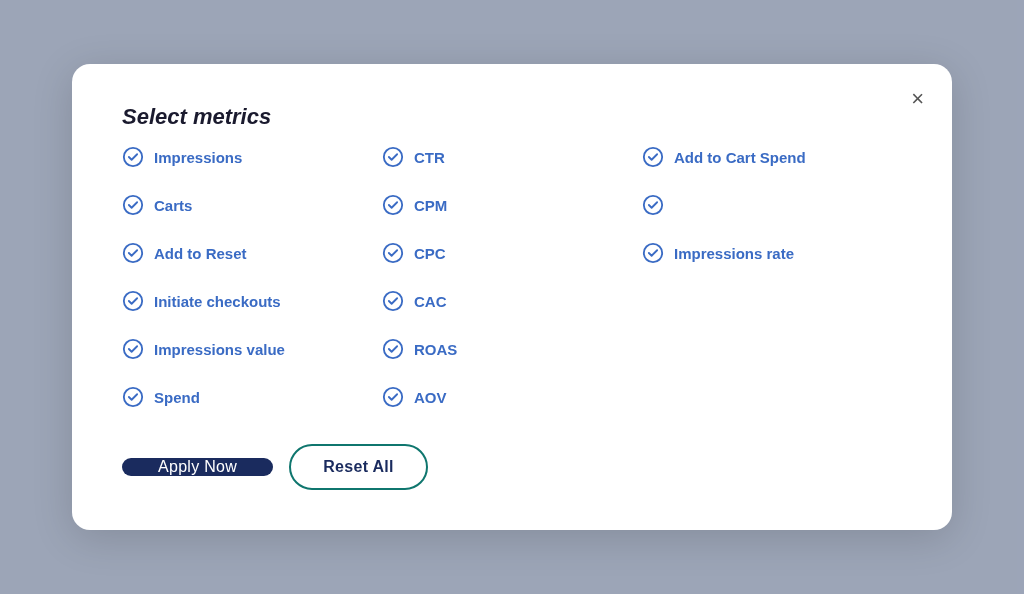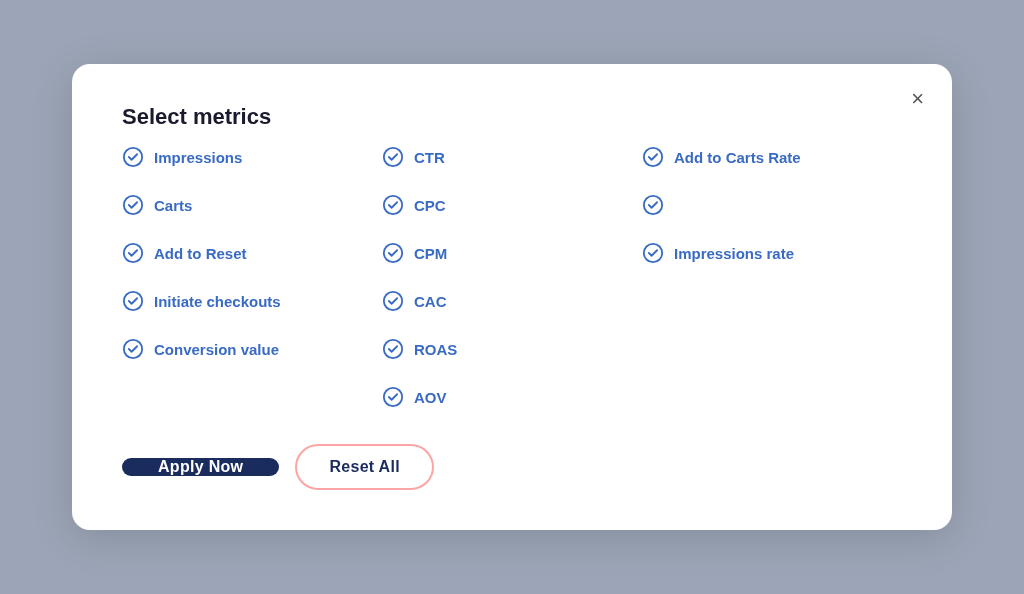--- a/index.html
+++ b/index.html
@@ -48,20 +48,21 @@
       color: #555;
       line-height: 1;
       padding: 4px;
     }
 
     .modal-title {
       font-size: 22px;
       font-weight: 700;
       color: #1a1a2e;
       margin-bottom: 16px;
+      font-style: italic;
     }
 
     .metrics-grid {
       display: grid;
       grid-template-columns: 1fr 1fr 1fr;
       gap: 0;
       margin-bottom: 36px;
     }
 
     .metrics-column {
@@ -95,29 +96,29 @@
       align-items: center;
     }
 
     .btn-apply {
       background: #1a2b5e;
       color: #ffffff;
       border: none;
       border-radius: 30px;
       padding: 0 36px;
       font-size: 16px;
-      font-weight: 700;
+      font-weight: 400;
       cursor: pointer;
       letter-spacing: 0.3px;
     }
 
     .btn-reset {
       background: #ffffff;
       color: #1a2b5e;
-      border: 2px solid #fca5a5;
+      border: 2px solid #0f766e;
       border-radius: 30px;
       padding: 12px 32px;
       font-size: 16px;
       font-weight: 600;
       cursor: pointer;
       letter-spacing: 0.3px;
     }
   </style>
 </head>
 <body>
@@ -160,45 +161,52 @@
               <circle cx="12" cy="12" r="10" stroke="#3a6bc4" stroke-width="2" fill="none"></circle>
               <path d="M7.5 12l3 3 6-6" stroke="#3a6bc4" stroke-width="2" stroke-linecap="round" stroke-linejoin="round"></path>
             </svg>
             <span class="metric-label">Initiate checkouts</span>
           </div>
           <div class="metric-item">
             <svg class="check-icon" viewBox="0 0 24 24" fill="none">
               <circle cx="12" cy="12" r="10" stroke="#3a6bc4" stroke-width="2" fill="none"></circle>
               <path d="M7.5 12l3 3 6-6" stroke="#3a6bc4" stroke-width="2" stroke-linecap="round" stroke-linejoin="round"></path>
             </svg>
-            <span class="metric-label">Conversion value</span>
+            <span class="metric-label">Impressions value</span>
+          </div>
+          <div class="metric-item">
+            <svg class="check-icon" viewBox="0 0 24 24" fill="none">
+              <circle cx="12" cy="12" r="10" stroke="#3a6bc4" stroke-width="2" fill="none"></circle>
+              <path d="M7.5 12l3 3 6-6" stroke="#3a6bc4" stroke-width="2" stroke-linecap="round" stroke-linejoin="round"></path>
+            </svg>
+            <span class="metric-label">Spend</span>
           </div>
         </div>
 
       <div class="metrics-column">
       <div class="metric-item">
             <svg class="check-icon" viewBox="0 0 24 24" fill="none">
               <circle cx="12" cy="12" r="10" stroke="#3a6bc4" stroke-width="2" fill="none"></circle>
               <path d="M7.5 12l3 3 6-6" stroke="#3a6bc4" stroke-width="2" stroke-linecap="round" stroke-linejoin="round"></path>
             </svg>
             <span class="metric-label">CTR</span>
           </div>
           <div class="metric-item">
             <svg class="check-icon" viewBox="0 0 24 24" fill="none">
               <circle cx="12" cy="12" r="10" stroke="#3a6bc4" stroke-width="2" fill="none"></circle>
               <path d="M7.5 12l3 3 6-6" stroke="#3a6bc4" stroke-width="2" stroke-linecap="round" stroke-linejoin="round"></path>
             </svg>
+            <span class="metric-label">CPM</span>
+          </div>
+          <div class="metric-item">
+            <svg class="check-icon" viewBox="0 0 24 24" fill="none">
+              <circle cx="12" cy="12" r="10" stroke="#3a6bc4" stroke-width="2" fill="none"></circle>
+              <path d="M7.5 12l3 3 6-6" stroke="#3a6bc4" stroke-width="2" stroke-linecap="round" stroke-linejoin="round"></path>
+            </svg>
             <span class="metric-label">CPC</span>
-          </div>
-          <div class="metric-item">
-            <svg class="check-icon" viewBox="0 0 24 24" fill="none">
-              <circle cx="12" cy="12" r="10" stroke="#3a6bc4" stroke-width="2" fill="none"></circle>
-              <path d="M7.5 12l3 3 6-6" stroke="#3a6bc4" stroke-width="2" stroke-linecap="round" stroke-linejoin="round"></path>
-            </svg>
-            <span class="metric-label">CPM</span>
           </div>
           <div class="metric-item">
             <svg class="check-icon" viewBox="0 0 24 24" fill="none">
               <circle cx="12" cy="12" r="10" stroke="#3a6bc4" stroke-width="2" fill="none"></circle>
               <path d="M7.5 12l3 3 6-6" stroke="#3a6bc4" stroke-width="2" stroke-linecap="round" stroke-linejoin="round"></path>
             </svg>
             <span class="metric-label">CAC</span>
           </div>
           <div class="metric-item">
             <svg class="check-icon" viewBox="0 0 24 24" fill="none">
@@ -215,21 +223,21 @@
             <span class="metric-label">AOV</span>
           </div>
         </div>
 
       <div class="metrics-column">
       <div class="metric-item">
             <svg class="check-icon" viewBox="0 0 24 24" fill="none">
               <circle cx="12" cy="12" r="10" stroke="#3a6bc4" stroke-width="2" fill="none"></circle>
               <path d="M7.5 12l3 3 6-6" stroke="#3a6bc4" stroke-width="2" stroke-linecap="round" stroke-linejoin="round"></path>
             </svg>
-            <span class="metric-label">Add to Carts Rate</span>
+            <span class="metric-label">Add to Cart Spend</span>
           </div>
           <div class="metric-item">
             <svg class="check-icon" viewBox="0 0 24 24" fill="none">
               <circle cx="12" cy="12" r="10" stroke="#3a6bc4" stroke-width="2" fill="none"></circle>
               <path d="M7.5 12l3 3 6-6" stroke="#3a6bc4" stroke-width="2" stroke-linecap="round" stroke-linejoin="round"></path>
             </svg>
           </div>
           <div class="metric-item">
             <svg class="check-icon" viewBox="0 0 24 24" fill="none">
               <circle cx="12" cy="12" r="10" stroke="#3a6bc4" stroke-width="2" fill="none"></circle>

